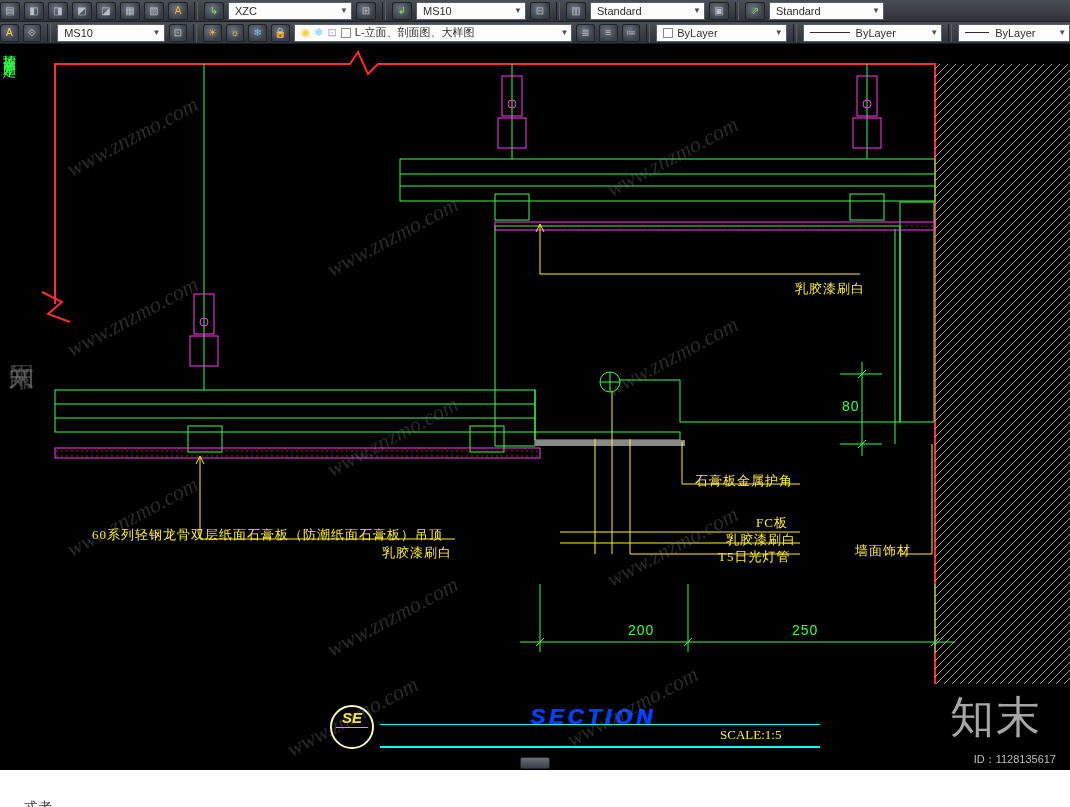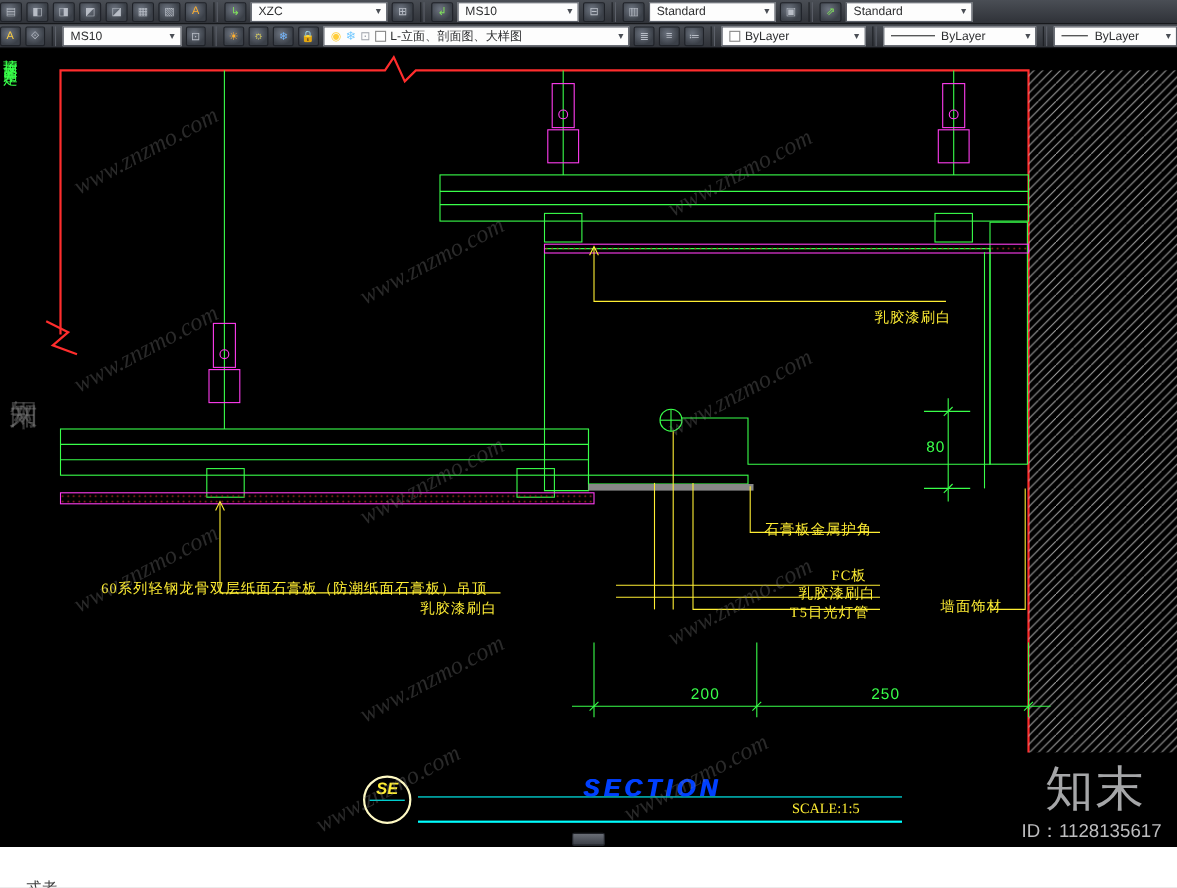--- a/index.html
+++ b/index.html
@@ -100,21 +100,21 @@
   
   .bottom-strip {
     position: absolute; left: 0; top: 770px; width: 1070px; height: 37px; background: #fff; margin-top: 16px;
   }
   .zhimo-logo {
     position: absolute; right: 28px; bottom: 60px; color: #a5a6a8;
     font-size: 44px; font-weight: 300; letter-spacing: 2px; font-family: "Microsoft YaHei";
   }
   .zhimo-id {
     position: absolute; right: 14px; bottom: 40px; color: #bdbdbf;
-    font-size: 17px; font-family: sans-serif;
+    font-size: 11px; font-family: sans-serif;
   }
   .corner-cn {
     position: absolute; left: 24px; bottom: 6px; color: #3e3e3e; font-size: 14px;
   }
   .scroll-grip {
     position: absolute; left: 520px; top: 757px; width: 30px; height: 12px;
     background: linear-gradient(#6a6e76,#3a3e46); border: 1px solid #22252b; border-radius: 2px;
   }
 </style>
 </head>

